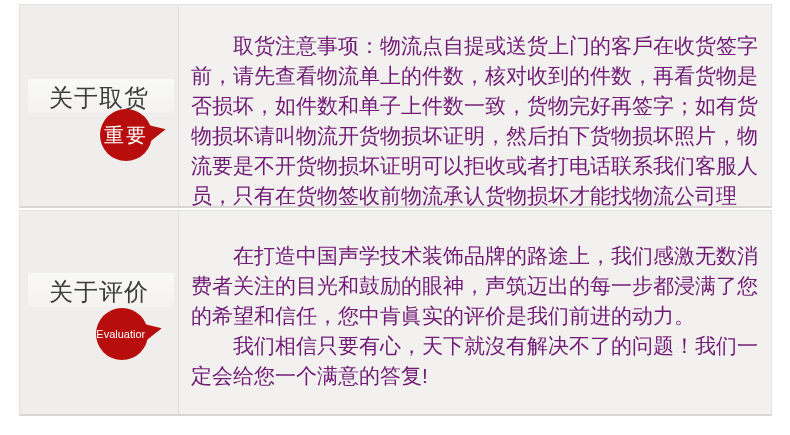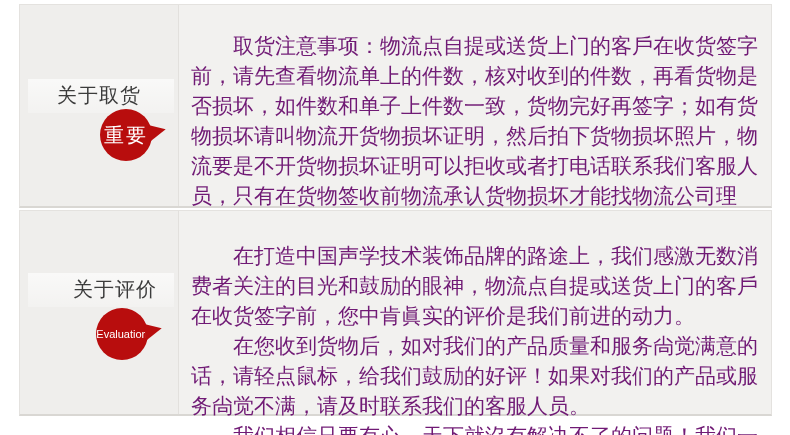--- a/index.html
+++ b/index.html
@@ -46,26 +46,26 @@
     background: linear-gradient(rgba(255,255,255,0.65), rgba(255,255,255,0.25));
   }
   .panel-pickup .title-band { top: 74px; }
   .panel-review .title-band { top: 62px; }
 
   .aside-title {
     position: absolute;
     left: 0;
     width: 158px;
     text-align: center;
-    font-size: 20px;
+    font-size: 24px;
     letter-spacing: 1px;
     color: #3c3c3c;
   }
   .panel-pickup .aside-title { top: 77px; }
-  .panel-review .aside-title { top: 65px; margin-left: 16px; }
+  .panel-review .aside-title { top: 65px; }
 
   .bubble {
     position: absolute;
     width: 52px;
     height: 52px;
     border-radius: 50%;
     background: #b80d0d;
     color: #ffffff;
     display: flex;
     align-items: center;
@@ -129,19 +129,18 @@
     </div>
   </div>
 
   <div class="panel panel-review">
     <div class="aside">
       <div class="title-band"></div>
       <div class="aside-title">关于评价</div>
       <div class="bubble">Evaluation</div>
     </div>
     <div class="content">
-      <p>在打造中国声学技术装饰品牌的路途上，我们感激无数消费者关注的目光和鼓励的眼神，物流点自提或送货上门的客戶在收货签字前，您中肯眞实的评价是我们前进的动力。</p>
-      <p>在您收到货物后，如对我们的产品质量和服务尙觉满意的话，请轻点鼠标，给我们鼓励的好评！如果对我们的产品或服务尙觉不满，请及时联系我们的客服人员。</p>
+      <p>在打造中国声学技术装饰品牌的路途上，我们感激无数消费者关注的目光和鼓励的眼神，声筑迈出的每一步都浸满了您的希望和信任，您中肯眞实的评价是我们前进的动力。</p>
       <p>我们相信只要有心，天下就沒有解决不了的问题！我们一定会给您一个满意的答复!</p>
     </div>
   </div>
 
 </div>
 
 </body></html>

